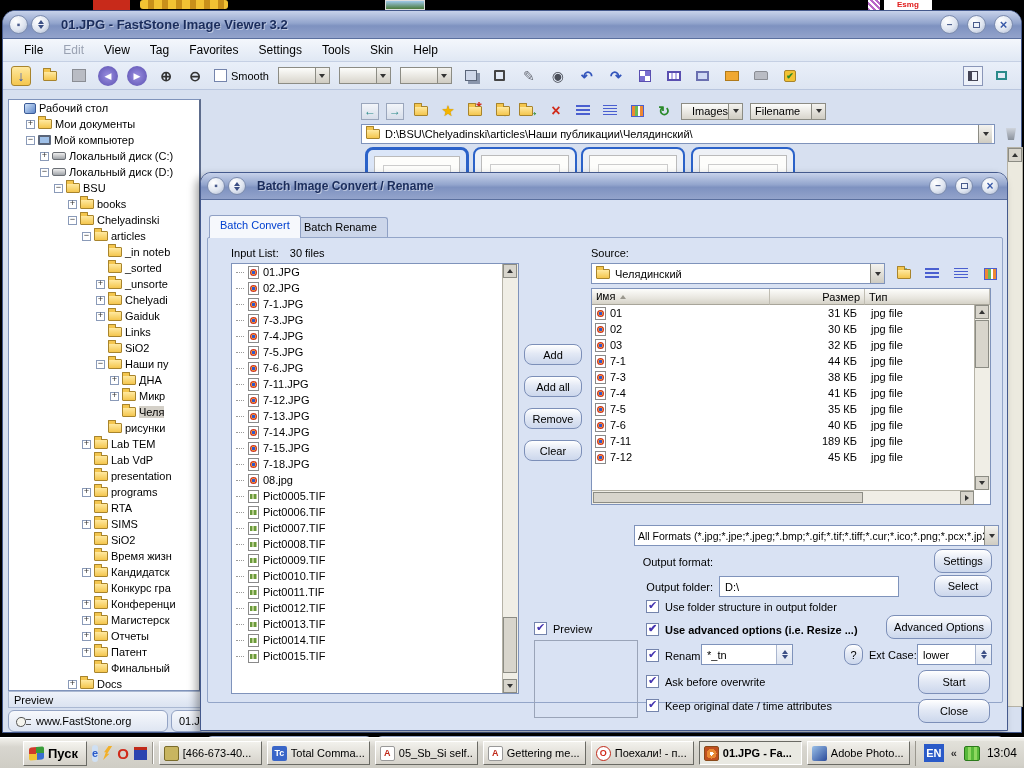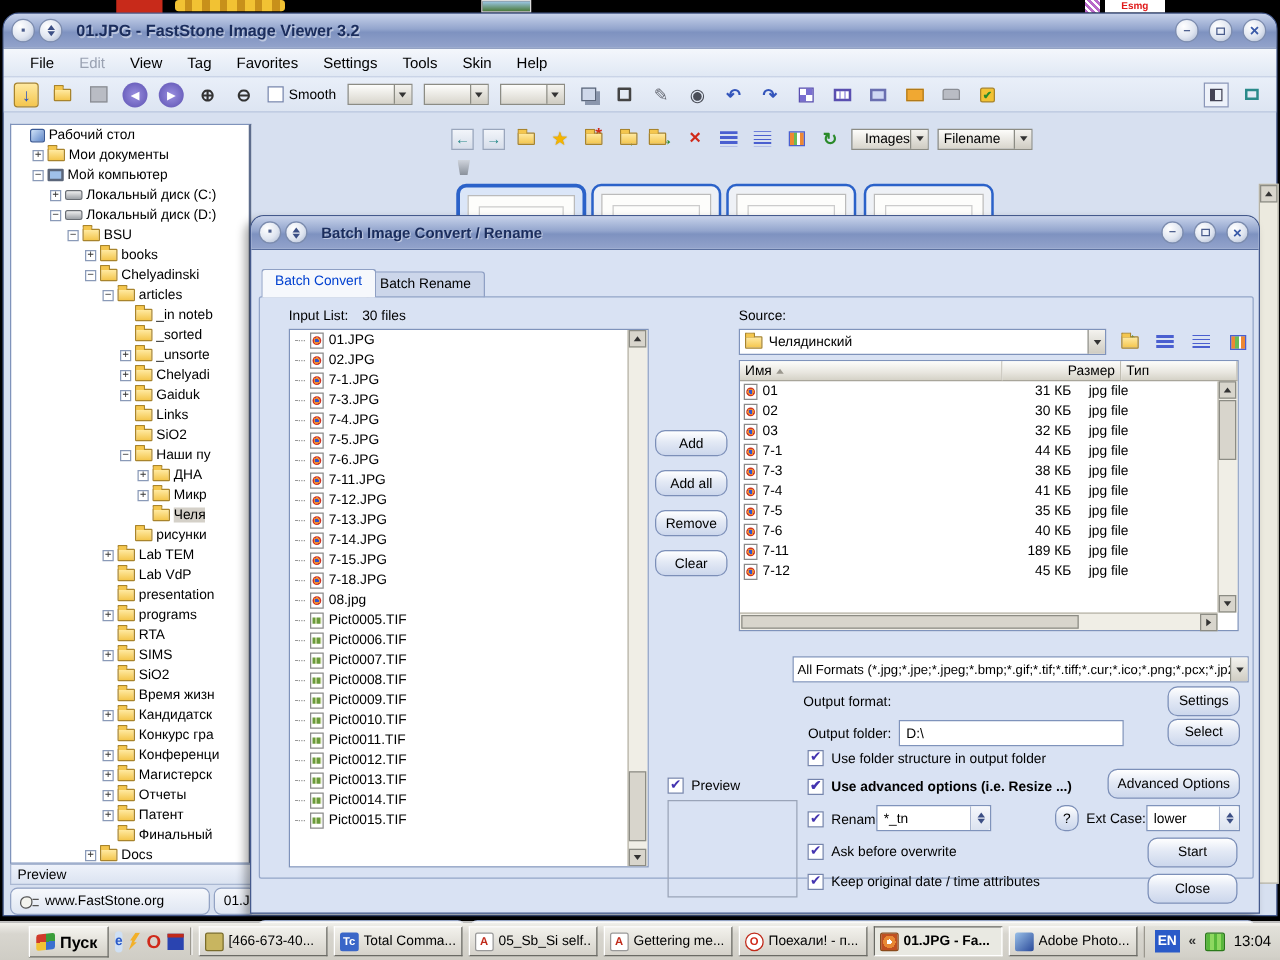--- a/index.html
+++ b/index.html
@@ -500,20 +500,27 @@
     </span>
     <span class="combo-sm" style="width:76px;justify-content:space-between;padding-left:4px;">
       <span>Filename</span>
       <span class="combo-btn">
           <i class="arr-dn"></i>
         </span>
     </span>
   </div>
 
   <div id="address-row">
+    <span id="address-combo">
+      <span class="folder-ico"></span>
+      <span id="address-text">D:\BSU\Chelyadinski\articles\Наши публикации\Челядинский\</span>
+      <span class="combo-btn" style="height:18px;">
+          <i class="arr-dn"></i>
+        </span>
+    </span>
     <span class="tbtn">
         <span style="width:10px;height:12px;background:linear-gradient(#cfd4dc,#8a919c);clip-path:polygon(0 0,100% 0,80% 100%,20% 100%);display:inline-block;"></span>
       </span>
   </div>
 
   <div class="thumb-cell sel" style="left:362px;">
       <div class="thumb-img"></div>
     </div>
   <div class="thumb-cell" style="left:470px;">
       <div class="thumb-img"></div>
@@ -774,21 +781,21 @@
       <span class="tbtn">
           <span class="mini-list" style="background:repeating-linear-gradient(#4a5fd0 0 1px,transparent 1px 3px);"></span>
         </span>
       <span class="tbtn">
           <span class="mini-thumbs"></span>
         </span>
     </div>
 
     <div id="file-table">
       <div class="th-row">
-        <span class="th" style="width:210px;">
+        <span class="th" style="width:178px;font-family:Liberation Mono, monospace;">
             <span>Имя</span>
             <i class="arr-up" style="border-bottom-color:#9a978e;"></i>
           </span>
         <span class="th" style="width:95px;justify-content:flex-end;">
             <span>Размер</span>
           </span>
         <span class="th" style="flex:1;">
             <span>Тип</span>
           </span>
       </div>

